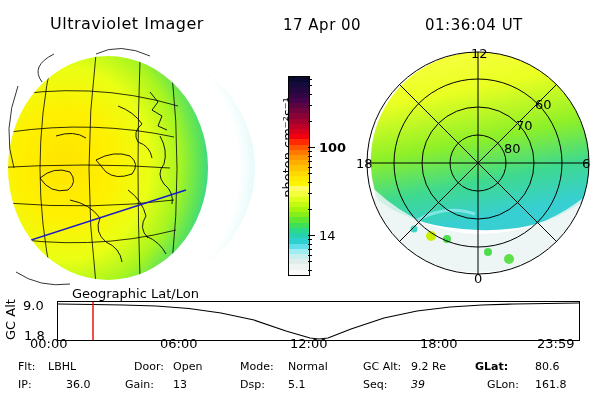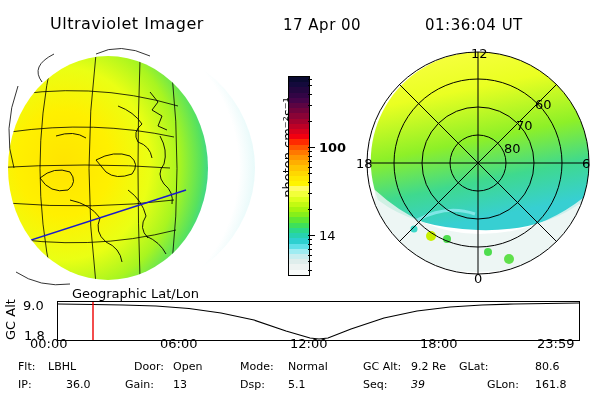--- a/index.html
+++ b/index.html
@@ -271,21 +271,21 @@
 <div class="abs" id="status">
   <div class="srow" style="top:0;">
       <span class="cell" style="left: 18px;">Flt:</span>
       <span class="cell" style="left: 48px;">LBHL</span>
       <span class="cell" style="left: 125px; margin-left: 9px;">Door:</span>
       <span class="cell" style="left: 173px;">Open</span>
       <span class="cell" style="left: 240px;">Mode:</span>
       <span class="cell" style="left: 288px;">Normal</span>
       <span class="cell" style="left: 363px;">GC Alt:</span>
       <span class="cell" style="left: 411px;">9.2 Re</span>
-      <span class="cell" style="left: 459px;">GLat:</span>
+      <span class="cell" style="left: 475px; font-weight: bold;">GLat:</span>
       <span class="cell" style="left: 535px;">80.6</span>
     </div>
   <div class="srow" style="top:18px;">
       <span class="cell" style="left: 18px;">IP:</span>
       <span class="cell" style="left: 66px;">36.0</span>
       <span class="cell" style="left: 125px;">Gain:</span>
       <span class="cell" style="left: 173px;">13</span>
       <span class="cell" style="left: 240px;">Dsp:</span>
       <span class="cell" style="left: 288px;">5.1</span>
       <span class="cell" style="left: 363px;">Seq:</span>

